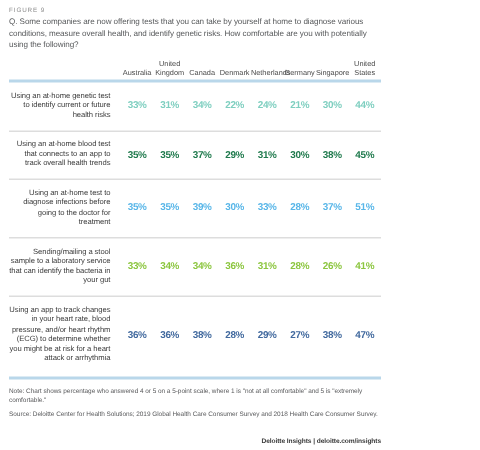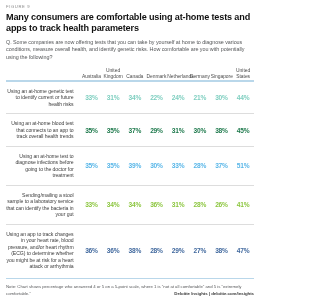--- a/index.html
+++ b/index.html
@@ -130,21 +130,20 @@
     letter-spacing: -0.05px;
   }
 </style>
 </head>
 <body>
 
 <div class="figure">
 
   <div class="fig-label">FIGURE 9</div>
 
-  <div class="fig-title">Many consumers are comfortable using at-home tests and apps to track health parameters</div>
 
   <div class="fig-question">Q. Some companies are now offering tests that you can take by yourself at home to diagnose various conditions, measure overall health, and identify genetic risks. How comfortable are you with potentially using the following?</div>
 
   <table class="matrix">
     <colgroup>
       <col class="label-col">
       <col class="data-col">
         <col class="data-col">
         <col class="data-col">
         <col class="data-col">

